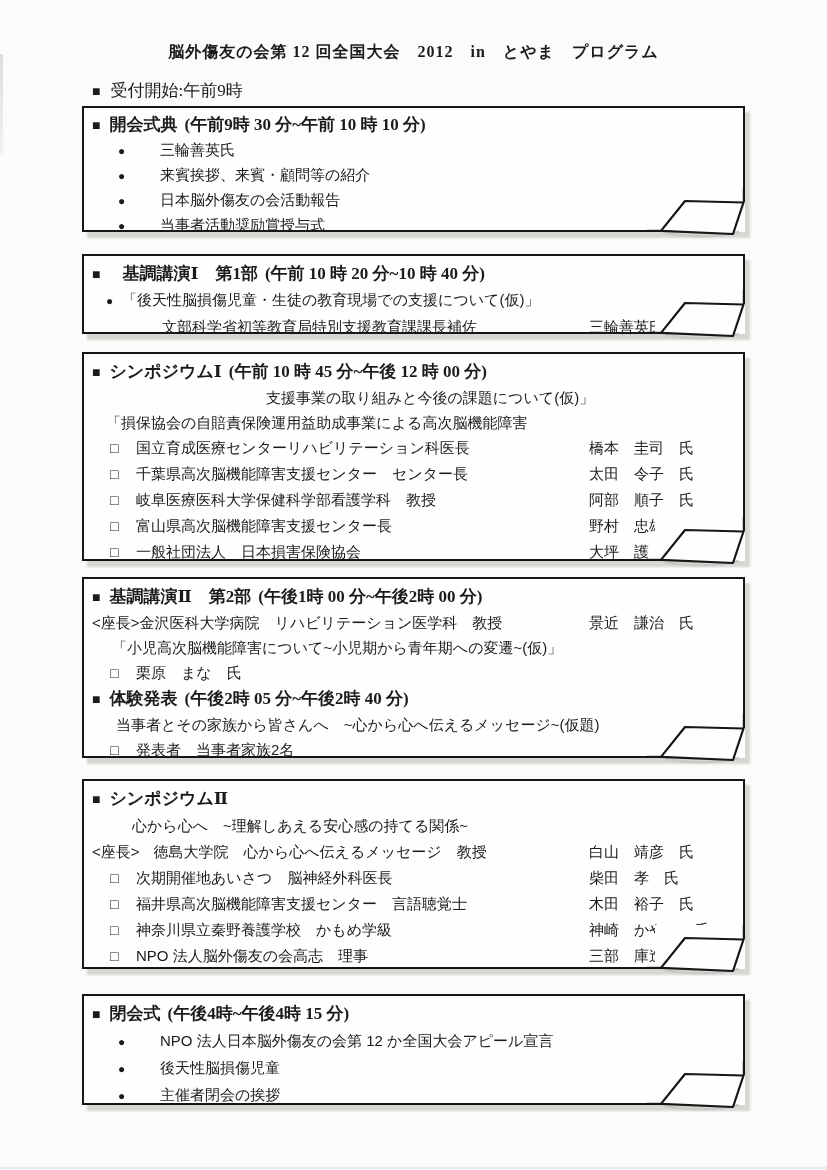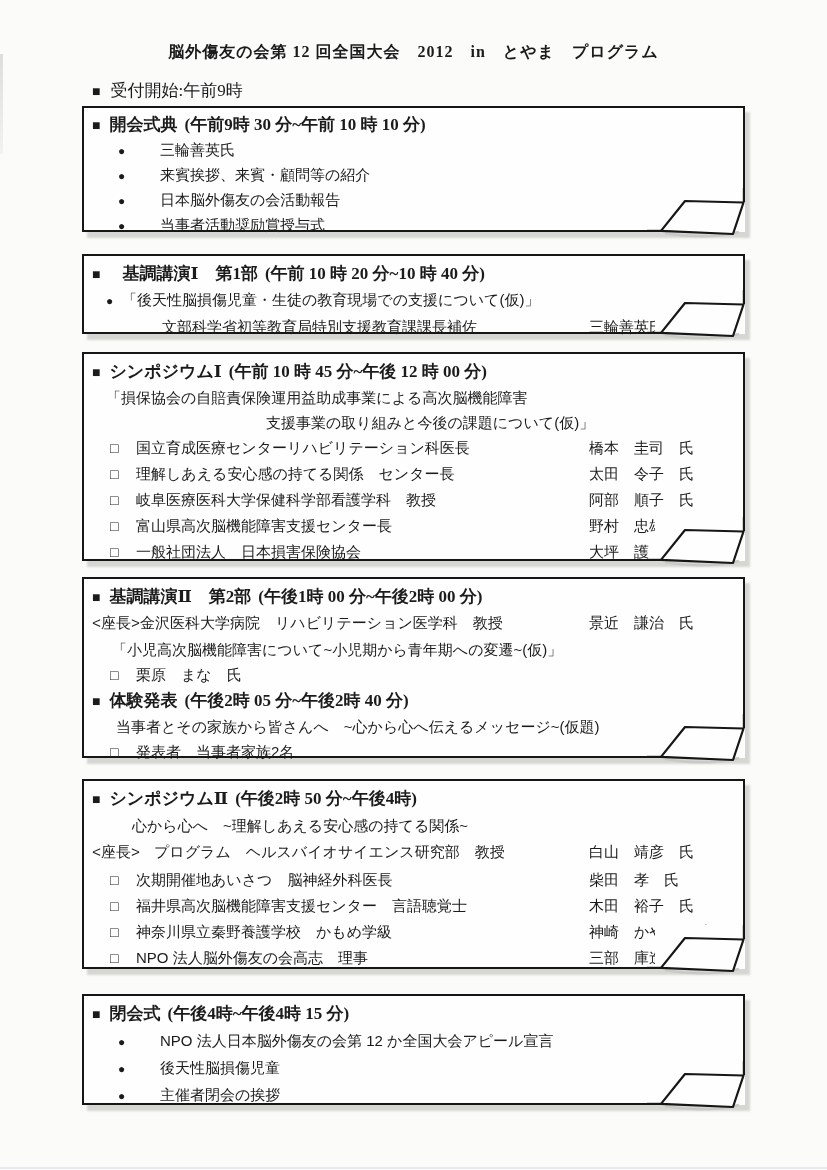--- a/index.html
+++ b/index.html
@@ -35,21 +35,21 @@
   .mk.sq{width:26px;flex-shrink:0;font-size:14px;}
   .brow{padding-left:26px;}
   .brow.tight{padding-left:14px;}
   .brow.tight .mk.dot{width:16px;}
   .ind14{padding-left:14px;}
   .ind18{padding-left:18px;}
   .ind20{padding-left:20px;justify-content:flex-end;}
   .ind24{padding-left:24px;}
   .ind40{padding-left:40px;}
   .ind70{padding-left:70px;justify-content:space-between;}
-  .chair-label{flex-shrink:0;font-family:Liberation Mono, monospace;}
+  .chair-label{flex-shrink:0;}
   .chair-gap{margin-right:14px;}
   .curl{position:absolute;right:-2.2px;bottom:-8.2px;width:98px;height:50px;}
   .artifact{position:absolute;left:0;top:54px;width:3px;height:100px;
     background:linear-gradient(#b9b9b6,#e7e7e4);opacity:.45;}
   .page-bottom-line{position:absolute;left:0;bottom:1px;width:100%;height:2px;background:#e7eaec;}
 </style>
 </head>
 <body>
 
 <div class="artifact"></div>
@@ -113,34 +113,34 @@
     <path d="M14,42.9 L38,13 L96.5,14.5 L86,46 Z" fill="#fefefe" stroke="#161616" stroke-width="2.2" stroke-linejoin="round"></path>
   </svg>
 </div>
 
 <div class="box" style="top:352px;height:209px;--lh:25px;">
   <div class="hdr">
     <span class="hmk">■</span>
     <span>シンポジウムⅠ</span>
     <span class="htime">(午前 10 時 45 分~午後 12 時 00 分)</span>
   </div>
+  <div class="row ind24" style="padding-left:174px;">
+    <span class="txt">支援事業の取り組みと今後の課題について(仮)」</span>
+  </div>
   <div class="row ind14">
     <span class="txt">「損保協会の自賠責保険運用益助成事業による高次脳機能障害</span>
   </div>
-  <div class="row ind24" style="padding-left:174px;">
-    <span class="txt">支援事業の取り組みと今後の課題について(仮)」</span>
-  </div>
   <div class="row ind18">
     <span class="mk sq">□</span>
     <span class="txt">国立育成医療センターリハビリテーション科医長</span>
     <span class="nm">橋本　圭司　氏</span>
   </div>
   <div class="row ind18">
     <span class="mk sq">□</span>
-    <span class="txt">理解しあえる安心感の持てる関係　センター長</span>
+    <span class="txt">千葉県高次脳機能障害支援センター　センター長</span>
     <span class="nm">太田　令子　氏</span>
   </div>
   <div class="row ind18">
     <span class="mk sq">□</span>
     <span class="txt">岐阜医療医科大学保健科学部看護学科　教授</span>
     <span class="nm">阿部　順子　氏</span>
   </div>
   <div class="row ind18">
     <span class="mk sq">□</span>
     <span class="txt">富山県高次脳機能障害支援センター長</span>
@@ -196,28 +196,27 @@
     <path d="M96.9,0 L96.9,14" stroke="#161616" stroke-width="2.2" fill="none"></path>
     <path d="M0,42.9 L14,42.9" stroke="#161616" stroke-width="2.2" fill="none"></path>
     <path d="M14,42.9 L38,13 L96.5,14.5 L86,46 Z" fill="#fefefe" stroke="#161616" stroke-width="2.2" stroke-linejoin="round"></path>
   </svg>
 </div>
 
 <div class="box" style="top:779px;height:190px;--lh:26px;">
   <div class="hdr">
     <span class="hmk">■</span>
     <span>シンポジウムⅡ</span>
-    <span class="htime">(午後2時 50 分~午後4時)</span>
   </div>
   <div class="row ind40">
     <span class="txt">心から心へ　~理解しあえる安心感の持てる関係~</span>
   </div>
   <div class="row">
     <span class="chair-label chair-gap">&lt;座長&gt;</span>
-    <span class="txt">プログラム　ヘルスバイオサイエンス研究部　教授</span>
+    <span class="txt">徳島大学院　心から心へ伝えるメッセージ　教授</span>
     <span class="nm">白山　靖彦　氏</span>
   </div>
   <div class="row ind18">
     <span class="mk sq">□</span>
     <span class="txt">次期開催地あいさつ　脳神経外科医長</span>
     <span class="nm">柴田　孝　氏</span>
   </div>
   <div class="row ind18">
     <span class="mk sq">□</span>
     <span class="txt">福井県高次脳機能障害支援センター　言語聴覚士</span>

